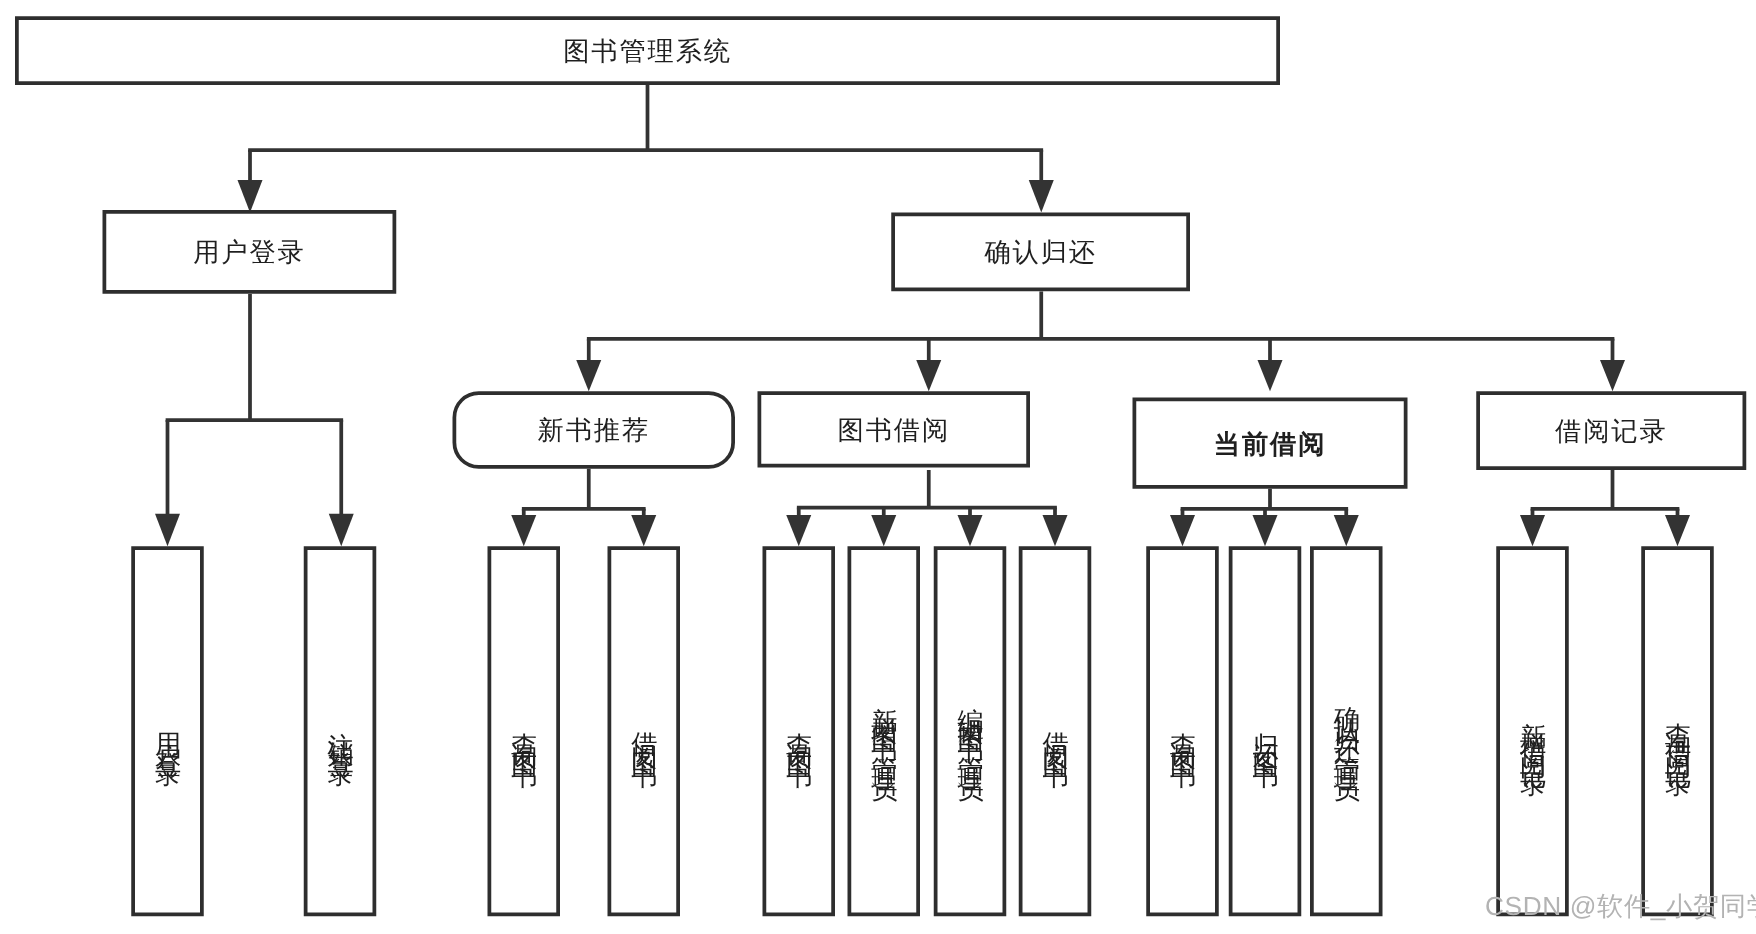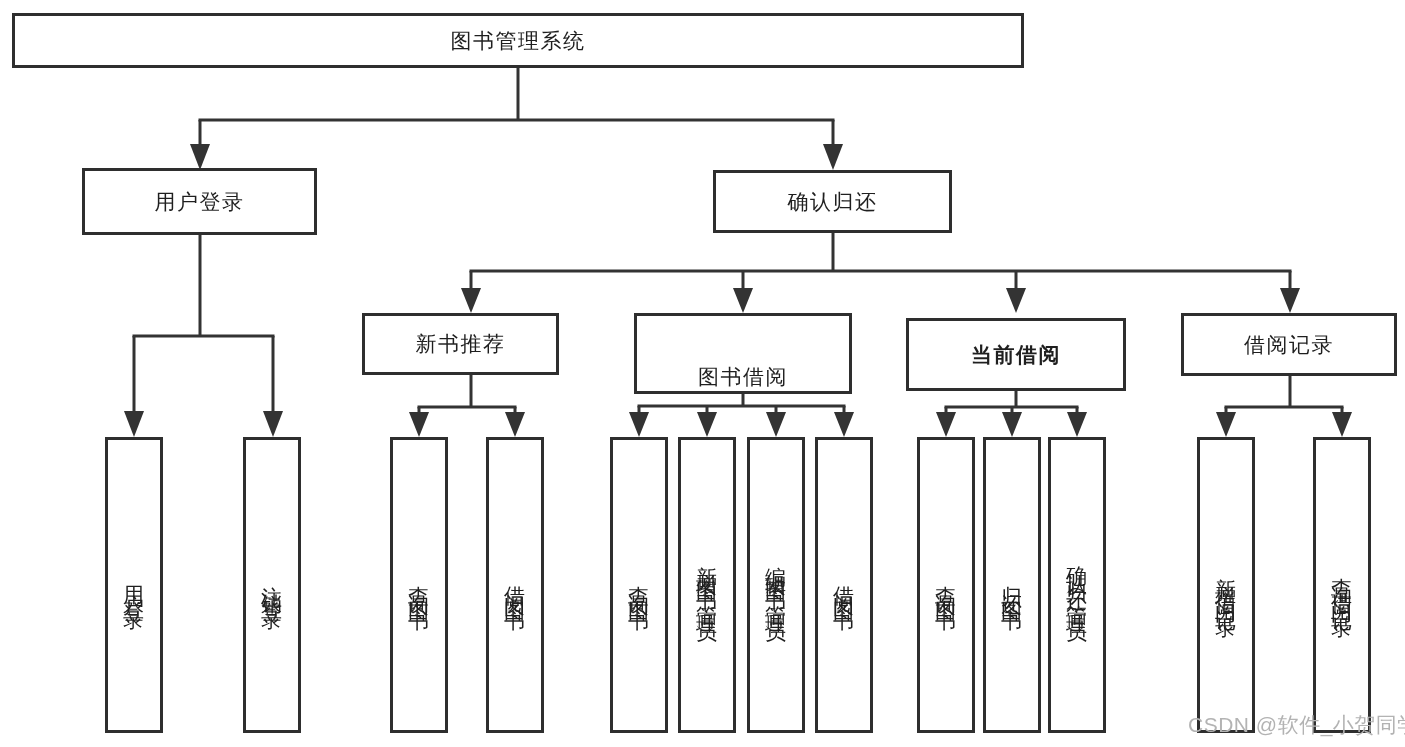--- a/index.html
+++ b/index.html
@@ -146,24 +146,24 @@
     <span>图书管理系统</span>
   </div>
 
   <div class="node hnode" style="left:82px; top:168px; width:235px; height:67px;">
     <span>用户登录</span>
   </div>
   <div class="node hnode" style="left:713px; top:170px; width:239px; height:63px;">
     <span>确认归还</span>
   </div>
 
-  <div class="node hnode" style="left:362px; top:313px; width:197px; height:62px;">
+  <div class="node hnode" style="left:362px; top:313px; width:226px; height:62px;border-radius:21px;">
     <span>新书推荐</span>
   </div>
-  <div class="node hnode" style="left:634px; top:313px; width:218px; height:81px;align-items:flex-end;">
+  <div class="node hnode" style="left:606px; top:313px; width:218px; height:61px;">
     <span>图书借阅</span>
   </div>
   <div class="node hnode" style="left:906px; top:318px; width:220px; height:73px;font-weight:bold;">
     <span>当前借阅</span>
   </div>
   <div class="node hnode" style="left:1181px; top:313px; width:216px; height:63px;">
     <span>借阅记录</span>
   </div>
 
   <div class="node leaf" style="left:105px;">

